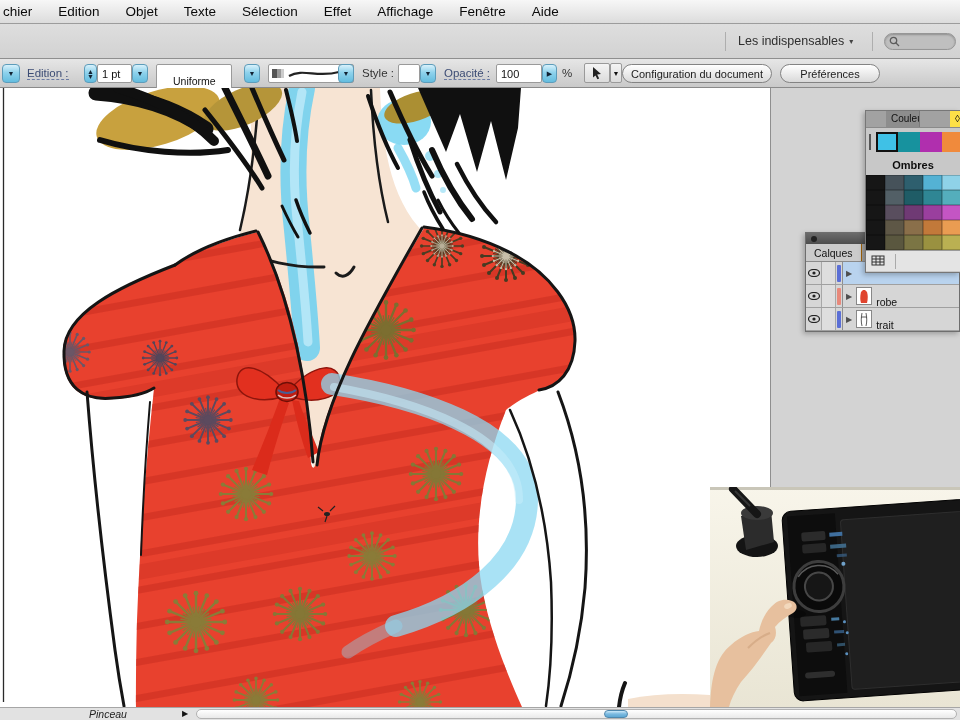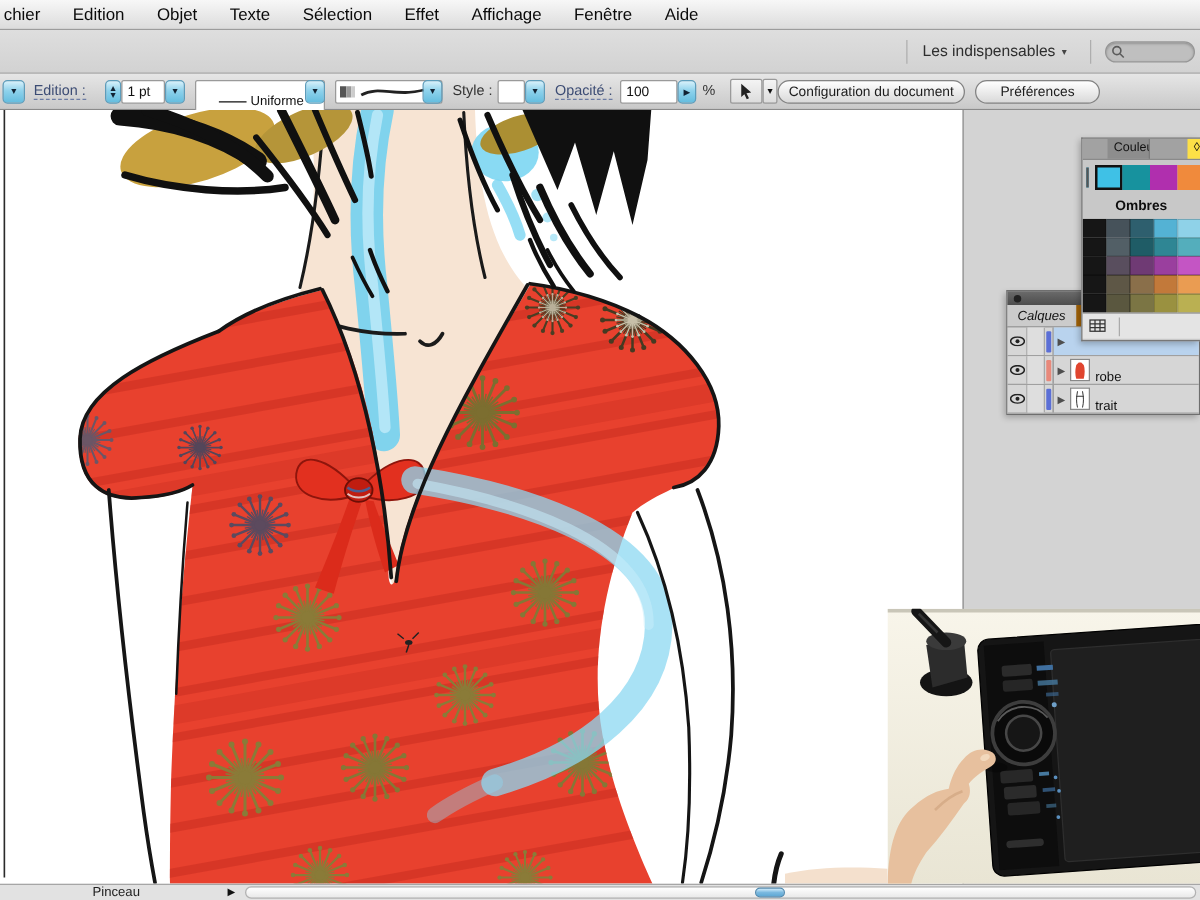--- a/index.html
+++ b/index.html
@@ -60,39 +60,39 @@
   .shadegrid .sw { width:100%; height:100%; box-shadow:inset 0 0 0 0.5px rgba(0,0,0,.4); }
   .cp-footer { height:21px; background:#e4e4e4; border-top:1px solid #9a9a9a; display:flex; align-items:center; }
   .cp-sep { width:1px; height:15px; background:#aaa; margin-left:9px; }
 
   
   .layerspanel { position:absolute; left:805px; top:144px; width:155px; height:100px; background:#c6c6c6;
     border:1px solid #6e6e6e; box-shadow:-2px 2px 5px rgba(0,0,0,.25); z-index:10; }
   .lp-titlebar { height:11px; background:linear-gradient(#6b6b6b,#4d4d4d); position:relative; }
   .lp-dot { position:absolute; left:5px; top:3px; width:6px; height:6px; border-radius:3px; background:#222; }
   .lp-tabs { height:18px; background:#a4a4a4; border-bottom:1px solid #8a8a8a; display:flex; }
-  .lp-tab { background:#cbcbcb; border-right:5px solid #a16207; font-size:10.5px; color:#111; padding:3px 8px 0 8px;font-style:italic; }
+  .lp-tab { background:#cbcbcb; border-right:1px solid #a16207; font-size:10.5px; color:#111; padding:3px 8px 0 8px; }
   .lrow { height:23px; display:flex; align-items:stretch; background:#d6d6d6; border-bottom:1px solid #a0a0a0; }
   .lrow .lcl { width:16px; border-right:1px solid #a8a8a8; display:flex; align-items:center; justify-content:center; }
   .lrow .llock { width:14px; border-right:1px solid #a8a8a8; background:#dedede; }
   .lrow .lbar { width:7px; display:flex; align-items:center; justify-content:center; border-right:1px solid #8f8f8f; }
   .lrow .lbar i { display:block; width:4px; height:17px; border-radius:1px; }
   .lrow .lmain { flex:1; display:flex; align-items:center; gap:4px; padding-left:3px; }
   .lrow .lmain.sel { background:#b9d3ee; }
   .ltri { font-size:8px; color:#4e4e4e; }
   .lthumb { width:16px; height:18px; background:#fff; border:1px solid #888; }
   .lname { font-size:10.5px; color:#111;margin-top:12px; }
 
   
   .videooverlay { position:absolute; left:710px; top:399px; width:250px; height:220px; z-index:30; }
 
   
   .statusbar { position:absolute; top:707px; left:0; width:960px; height:13px;
     background:#e2e2e2; border-top:1px solid #a6a6a6; }
-  .tool-label { position:absolute; left:74px; top:0; font-size:10.5px; color:#222; line-height:12px; }
+  .tool-label { position:absolute; left:89px; top:0; font-size:10.5px; color:#222; line-height:12px;font-style:italic; }
   .tool-caret { position:absolute; left:182px; top:1px; font-size:8px; color:#111; }
   .hscroll { position:absolute; left:196px; right:3px; top:1px; height:10px; border-radius:6px;
     background:linear-gradient(#ffffff,#e9e9e9); border:1px solid #b2b2b2; }
   .hthumb { position:absolute; left:407px; top:0px; width:24px; height:8px; border-radius:4px;
     background:linear-gradient(#cdeafa,#7ab9e0 50%,#5ea8d4); border:1px solid #4f88ae; }
 </style>
 </head>
 <body>
 
 <div class="screen">
@@ -126,21 +126,21 @@
   <div class="controlbar">
     <div class="aqua cb-abs" style="left:2px; top:5px; width:18px; height:19px;">▼</div>
     <span class="cb-link cb-abs" style="left:27px; top:8px;">Edition :</span>
     <div class="aqua cb-abs stepper" style="left:84px; top:5px;">
         <span>▲</span>
         <span>▼</span>
       </div>
     <div class="field cb-abs" style="left:97px; top:5px; width:35px; height:19px;">1 pt</div>
     <div class="aqua cb-abs" style="left:132px; top:5px; width:16px; height:19px;">▼</div>
 
-    <div class="field cb-abs" style="left:156px; top:5px; width:104px; height:19px; padding:16px;">
+    <div class="field cb-abs" style="left:156px; top:5px; width:76px; height:19px; padding:16px;">
       <svg width="52" height="17" viewBox="0 0 52 17">
           <line x1="4" y1="8.5" x2="46" y2="8.5" stroke="#111" stroke-width="2"></line>
         </svg>
       <span style="font-size:10.5px;">Uniforme</span>
     </div>
     <div class="aqua cb-abs" style="left:244px; top:5px; width:16px; height:19px;">▼</div>
 
     <div class="field cb-abs" style="left:268px; top:5px; width:86px; height:19px; padding:0 2px;">
       <svg width="14" height="13" viewBox="0 0 14 13">
         <rect x="1" y="2" width="5" height="9" fill="#555"></rect>

